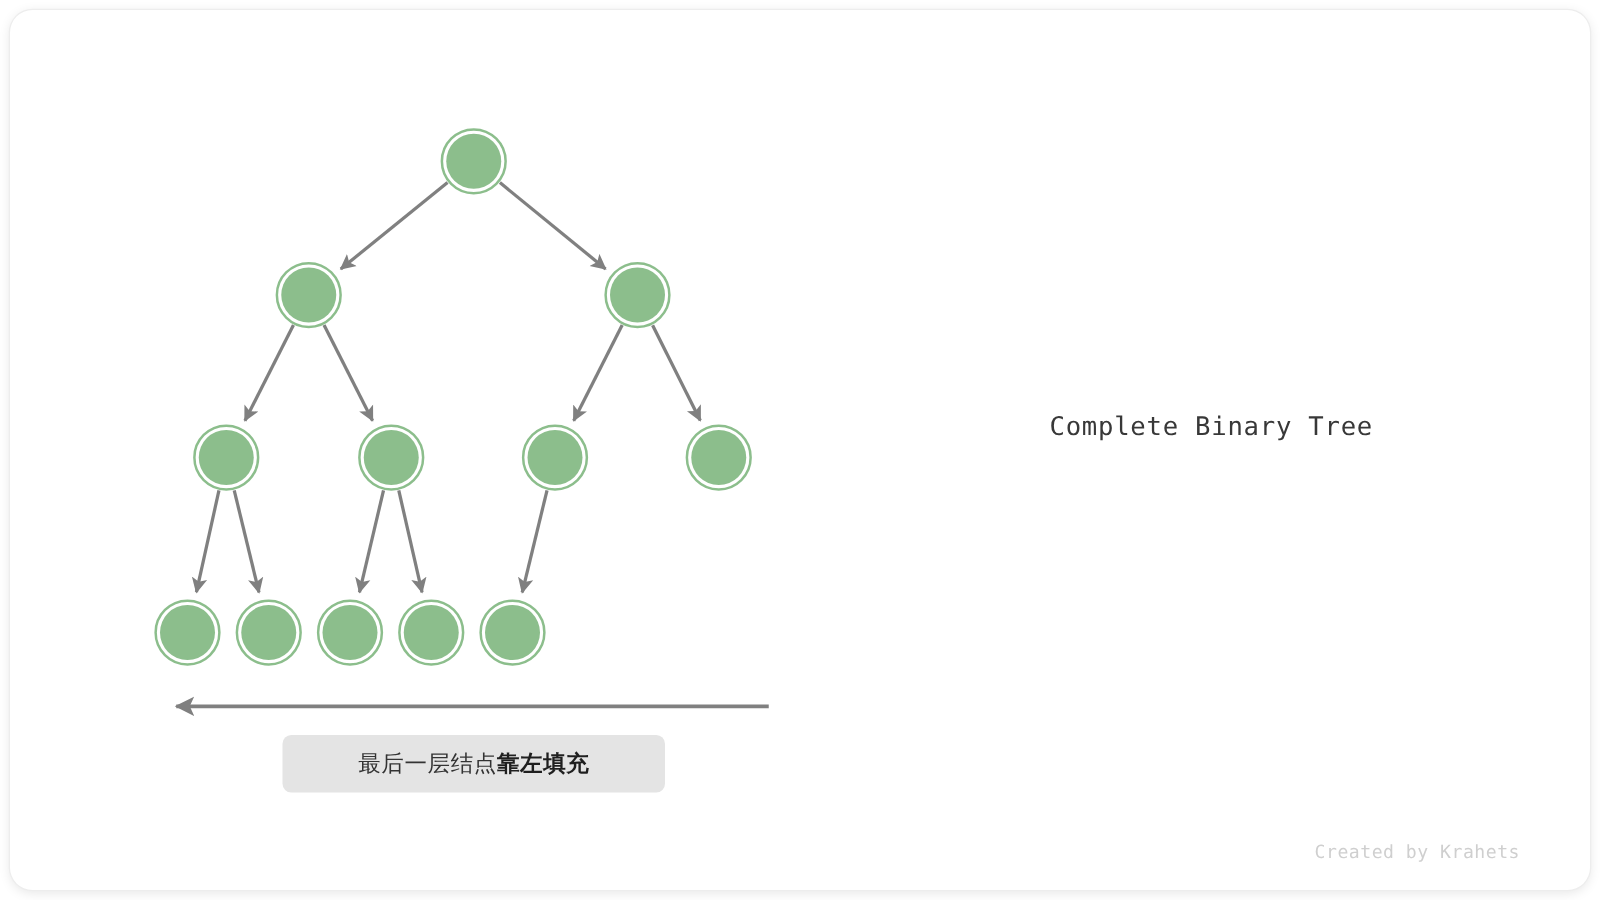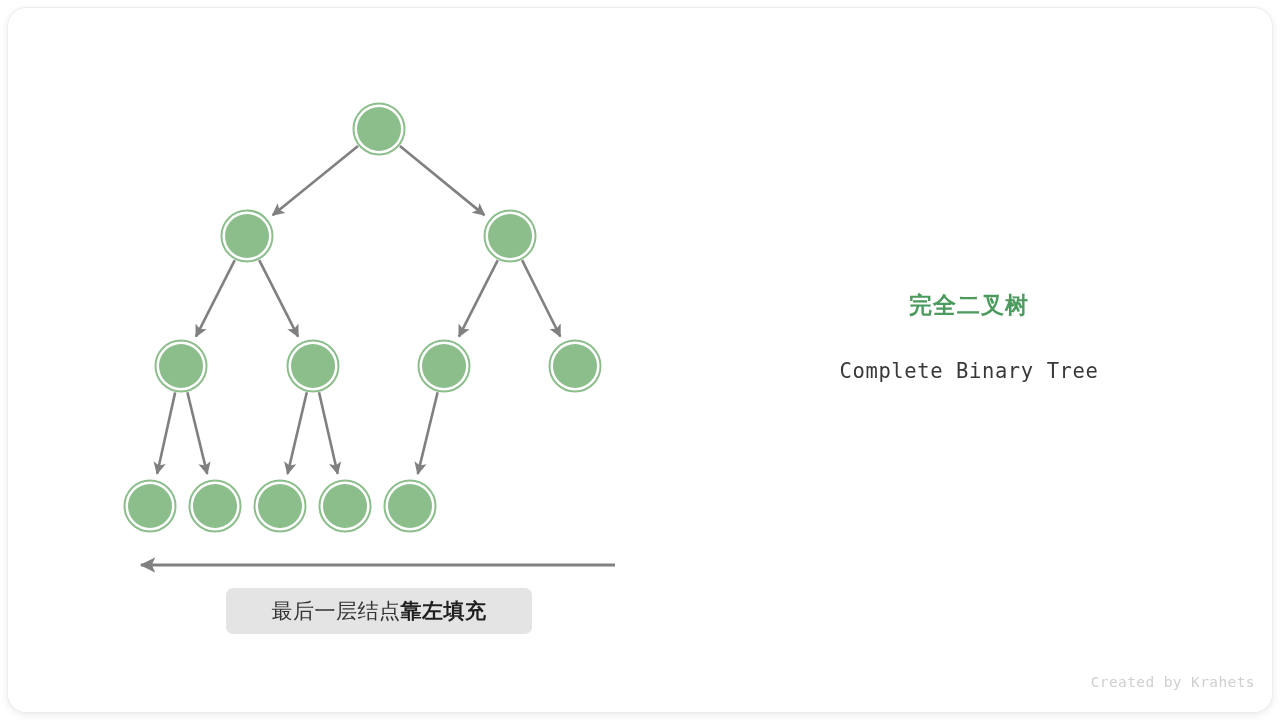--- a/index.html
+++ b/index.html
@@ -67,32 +67,32 @@
     height: 46px;
     background: #e4e4e4;
     border-radius: 7px;
     display: flex;
     align-items: center;
     justify-content: center;
     box-sizing: border-box;
   }
   .caption-text {
     font-family: "Liberation Sans", sans-serif;
-    font-size: 21px;
+    font-size: 18px;
     color: #333333;
     white-space: nowrap;
     letter-spacing: 0.5px;
   }
   .caption-text .strong {
     font-weight: bold;
     color: #1f1f1f;
   }
   .footer-credit {
     position: absolute;
-    left: 915px;
+    left: 876px;
     top: 674px;
     width: 340px;
     text-align: right;
     font-family: "DejaVu Sans Mono", monospace;
     font-size: 14.5px;
     color: #cfcfcf;
     letter-spacing: 0.4px;
   }
 </style>
 </head>
@@ -174,21 +174,20 @@
           <circle cx="410" cy="506" r="25.5" fill="none" stroke="#8cbe8c" stroke-width="2"></circle>
           <circle cx="410" cy="506" r="22" fill="#8cbe8c"></circle>
         </g>
       </g>
     <g id="fill-arrow-layer">
         <line x1="615" y1="565" x2="141" y2="565" stroke="#808080" stroke-width="3" marker-end="url(#arrowhead-flat)"></line>
       </g>
   </svg>
 
   <div class="legend">
-    <div class="legend-title">完全二叉树</div>
     <div class="legend-subtitle">Complete Binary Tree</div>
   </div>
 
   <div class="caption-badge">
     <div class="caption-text"><span>最后一层结点</span><span class="strong">靠左填充</span></div>
   </div>
 
   <div class="footer-credit">Created by Krahets</div>
 
 </div>

